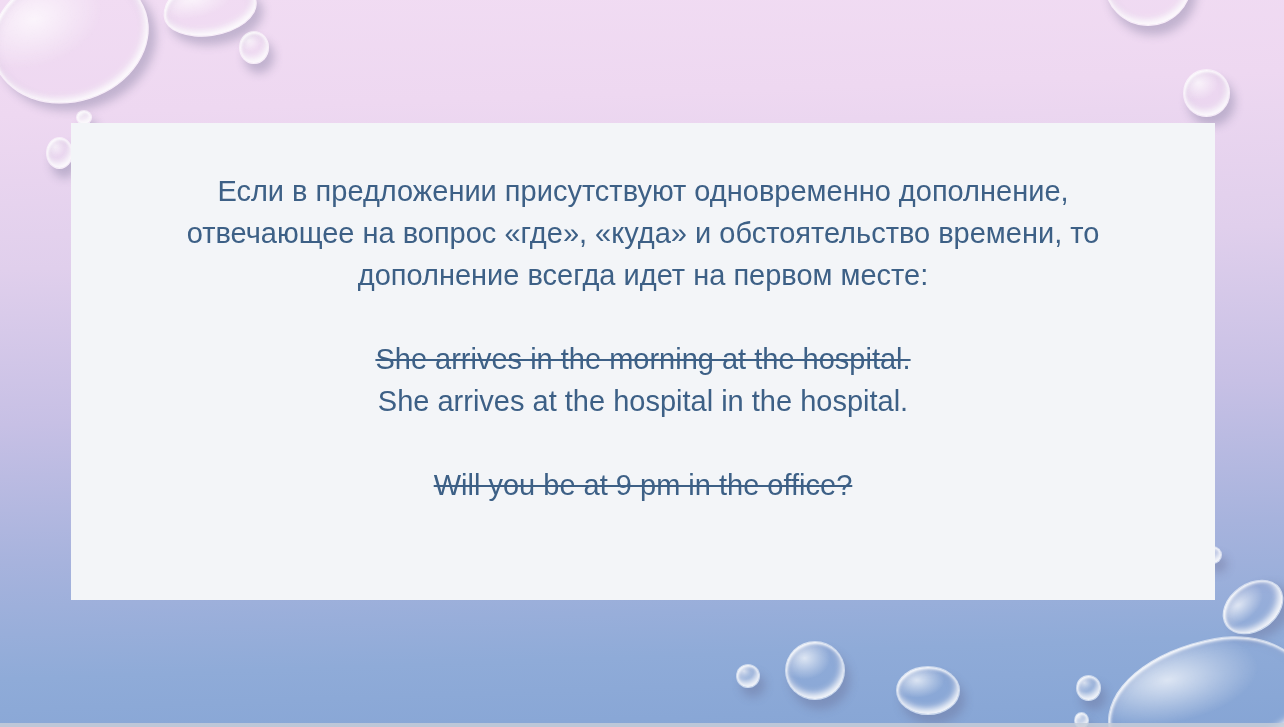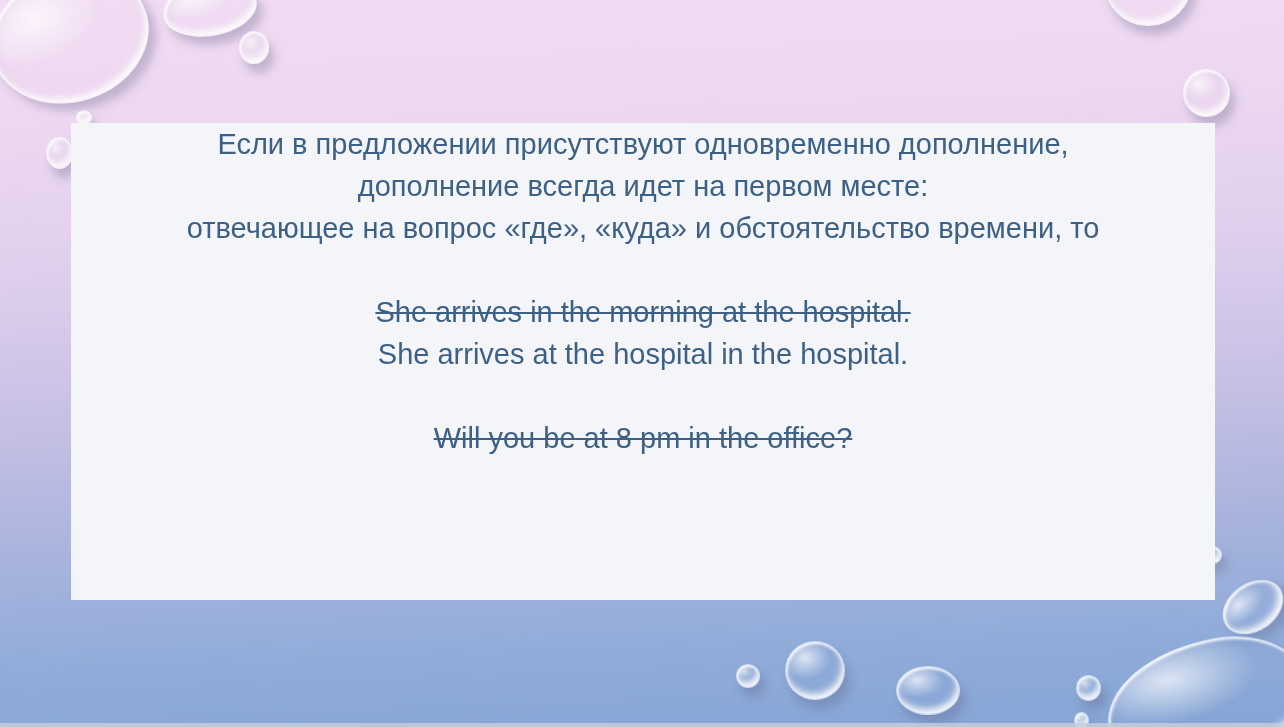--- a/index.html
+++ b/index.html
@@ -27,20 +27,21 @@
   }
   .blob{border-radius:46% 54% 52% 48% / 55% 50% 50% 45%;}
   .bean{border-radius:58% 42% 55% 45% / 60% 55% 45% 40%;}
   
   .card{
     position:absolute;
     left:71px;top:123px;
     width:1144px;height:477px;
     background:#f3f5f8;
     box-sizing:border-box;
+    padding-top:47px;
     text-align:center;
     color:#3d6086;
     font-size:29px;
     line-height:42px;
     z-index:5;
   }
   .rule-line{white-space:nowrap;}
   .example{margin-top:42px;}
   .struck{text-decoration:line-through;text-decoration-thickness:2px;}
   .bottom-strip{
@@ -69,28 +70,28 @@
   <span class="bubble" style="left:1076px;top:675px;width:23px;height:24px;"></span>
   <span class="bubble" style="left:1074px;top:712px;width:13px;height:15px;"></span>
 
   <span class="bubble" style="left:736px;top:664px;width:22px;height:22px;"></span>
   <span class="bubble" style="left:785px;top:641px;width:58px;height:57px;"></span>
   <span class="bubble" style="left:896px;top:666px;width:62px;height:47px;"></span>
 
   <div class="card">
     <div>
       <div class="rule-line">Если в предложении присутствуют одновременно дополнение,</div>
+      <div class="rule-line">отвечающее на вопрос «где», «куда» и обстоятельство времени, то</div>
       <div class="rule-line">дополнение всегда идет на первом месте:</div>
-      <div class="rule-line">отвечающее на вопрос «где», «куда» и обстоятельство времени, то</div>
     </div>
 
     <div class="example">
       <div class="struck">She arrives in the morning at the hospital.</div>
       <div>She arrives at the hospital in the hospital.</div>
     </div>
 
     <div class="example">
-      <div class="struck">Will you be at 8 pm in the office?</div>
+      <div class="struck">Will you be at 9 pm in the office?</div>
     </div>
   </div>
 
   <div class="bottom-strip"></div>
 </div>
 
 </body></html>

